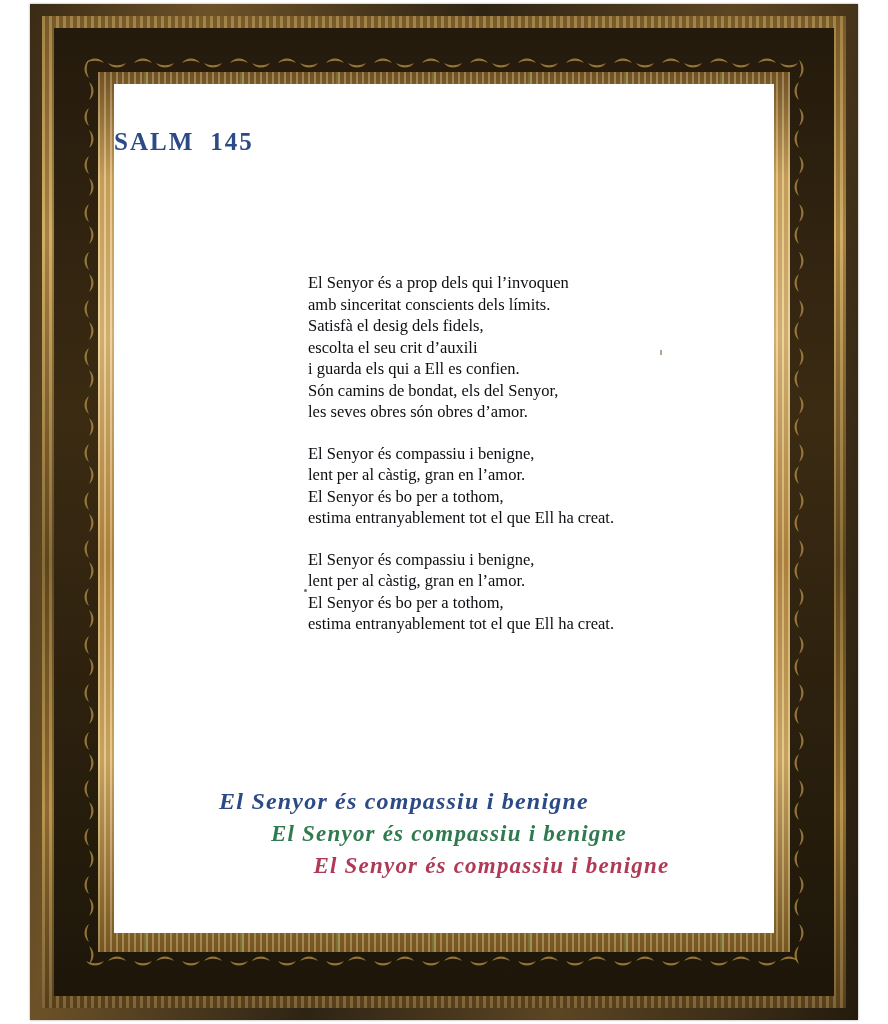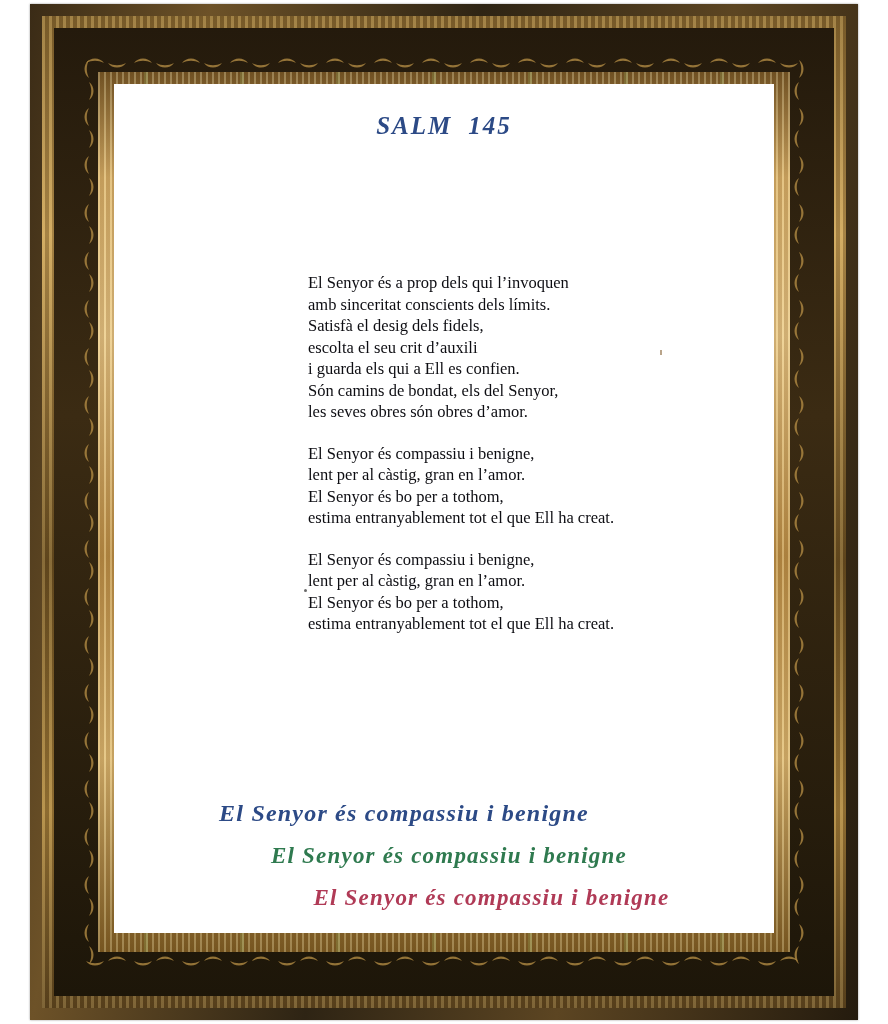--- a/index.html
+++ b/index.html
@@ -136,24 +136,22 @@
     position: absolute;
     left: 114px;
     top: 84px;
     width: 660px;
     height: 849px;
     background: #ffffff;
   }
 
   .title {
     margin: 0;
-    padding-top: 28px;
-    text-align: center;
+    padding-top: 44px;
     font-family: "Liberation Serif", serif;
-    font-style: italic;
     font-weight: bold;
     font-size: 25px;
     letter-spacing: 2px;
     color: #2c4a86;
   }
   .title .num { margin-left: 16px; }
 
   .body-block {
     position: absolute;
     left: 194px;
@@ -175,21 +173,21 @@
     left: 0;
     right: 0;
     top: 700px;
     text-align: center;
   }
   .refrain {
     font-family: "Liberation Serif", serif;
     font-style: italic;
     font-weight: bold;
     letter-spacing: 1.2px;
-    margin: 16px 0 6px 0;
+    margin: 4px 0 6px 0;
   }
   .refrain-1 { font-size: 24px; color: #2c4a86; padding-right: 80px; }
   .refrain-2 { font-size: 23px; color: #2f7a4f; padding-left: 10px; }
   .refrain-3 { font-size: 23px; color: #b03a56; padding-left: 95px; }
 
   
   .speck {
     position: absolute;
     width: 3px; height: 3px;
     background: #6a6a6a;

